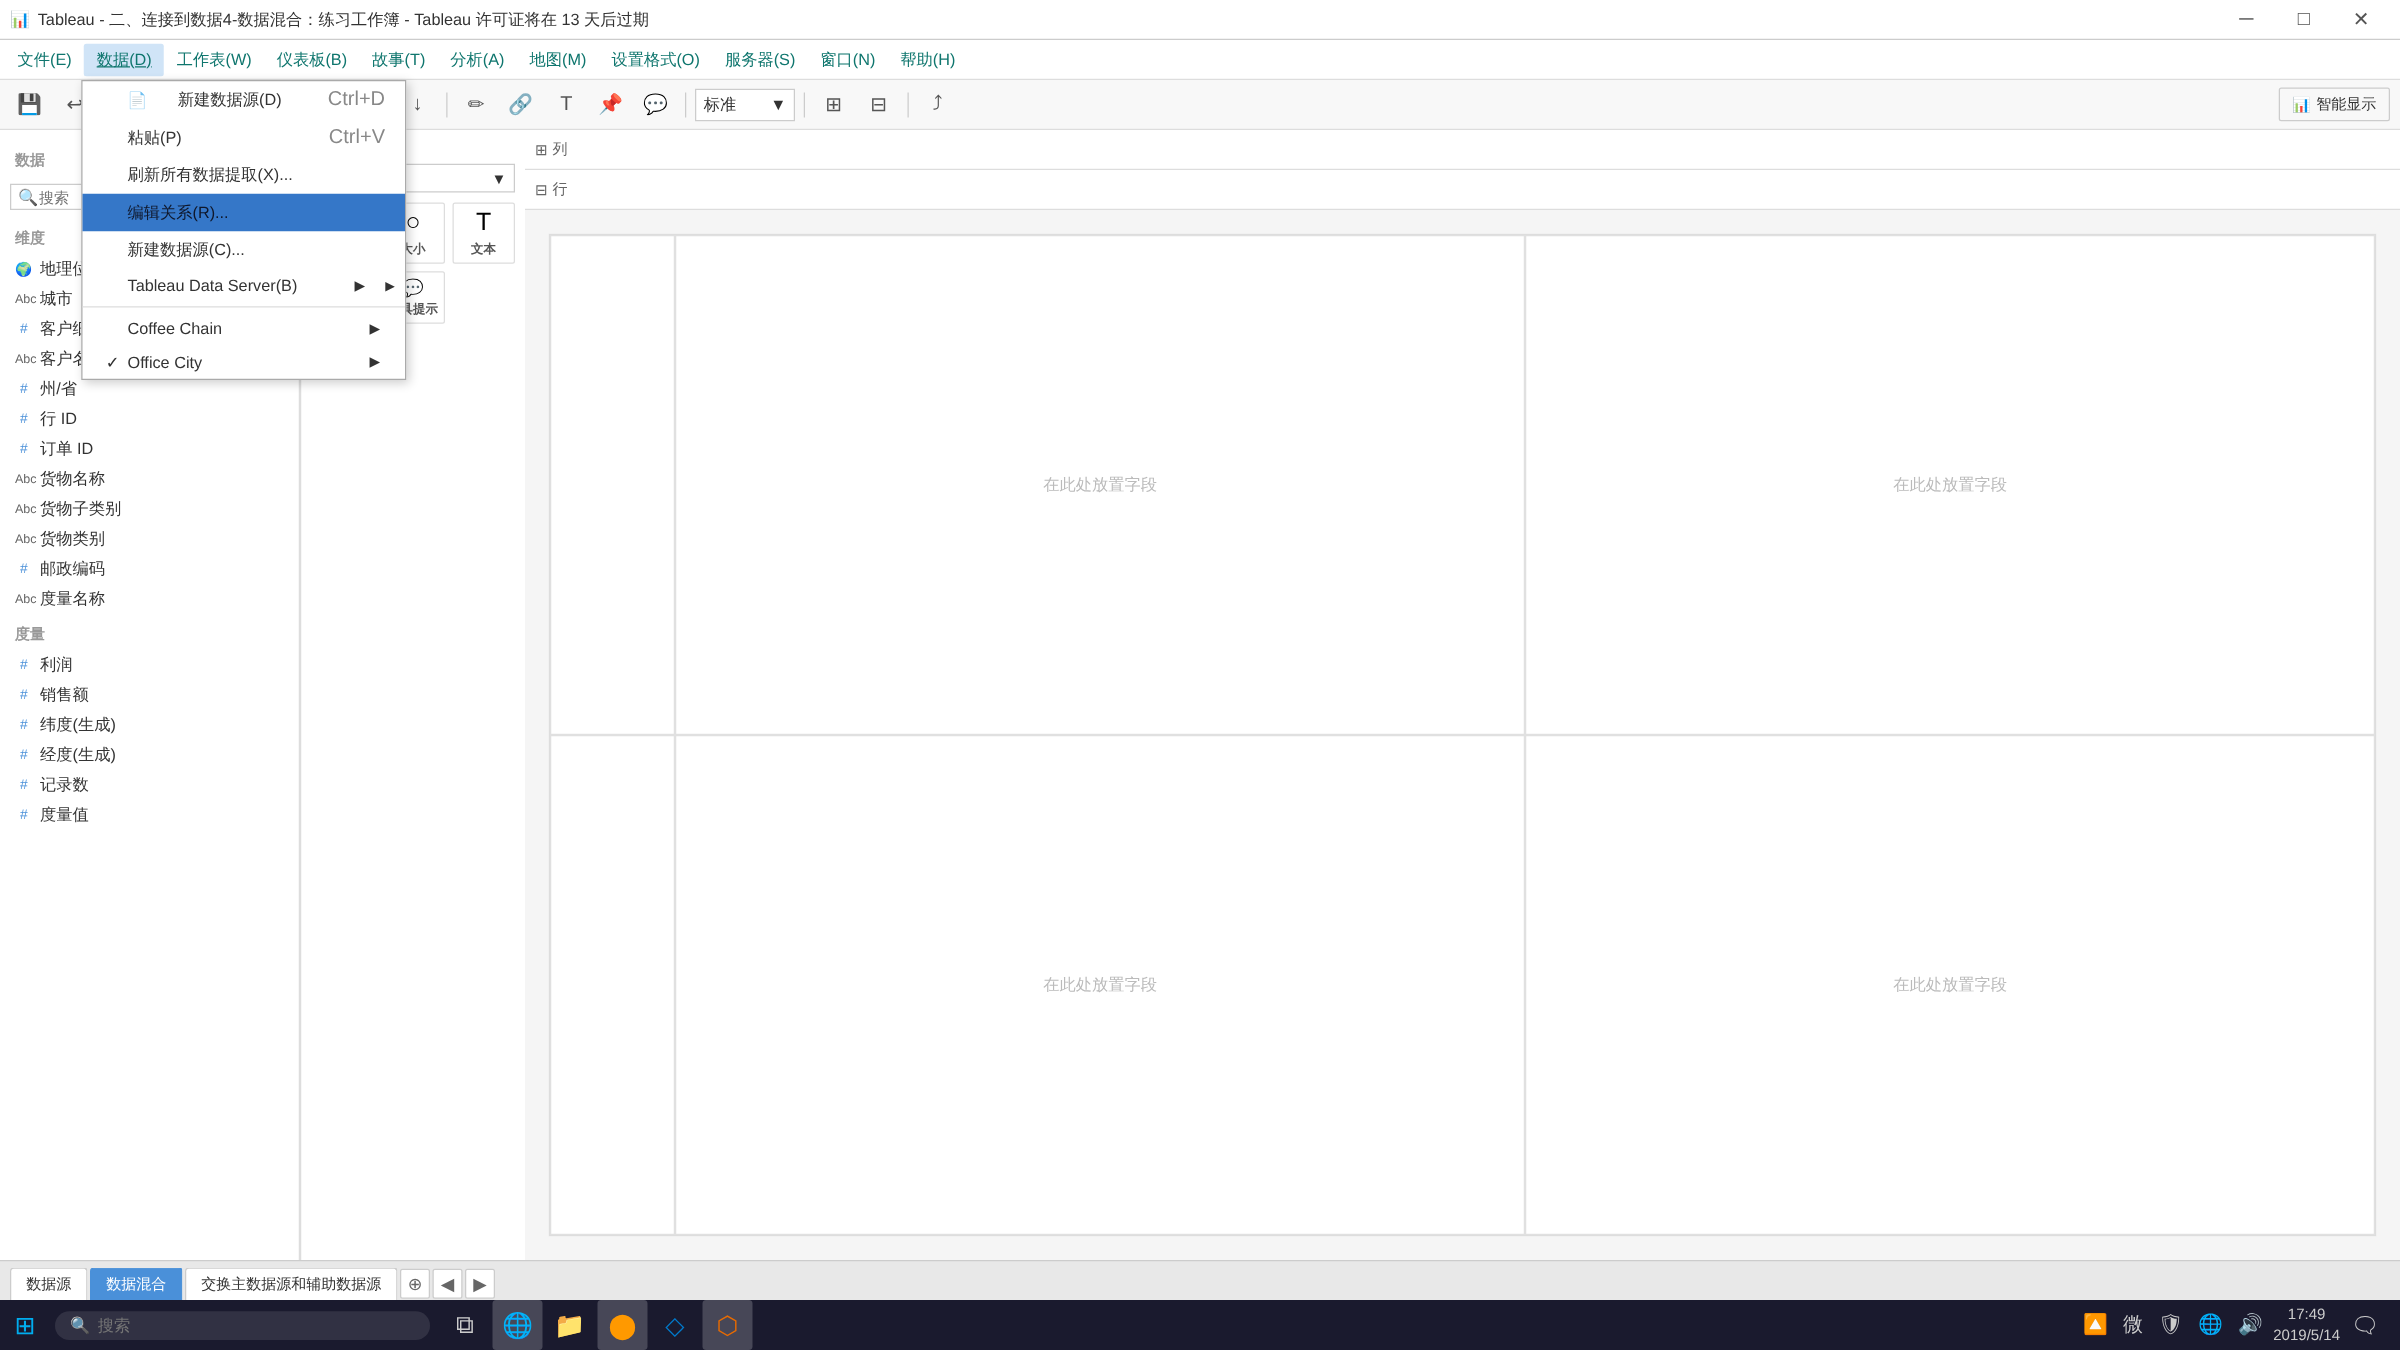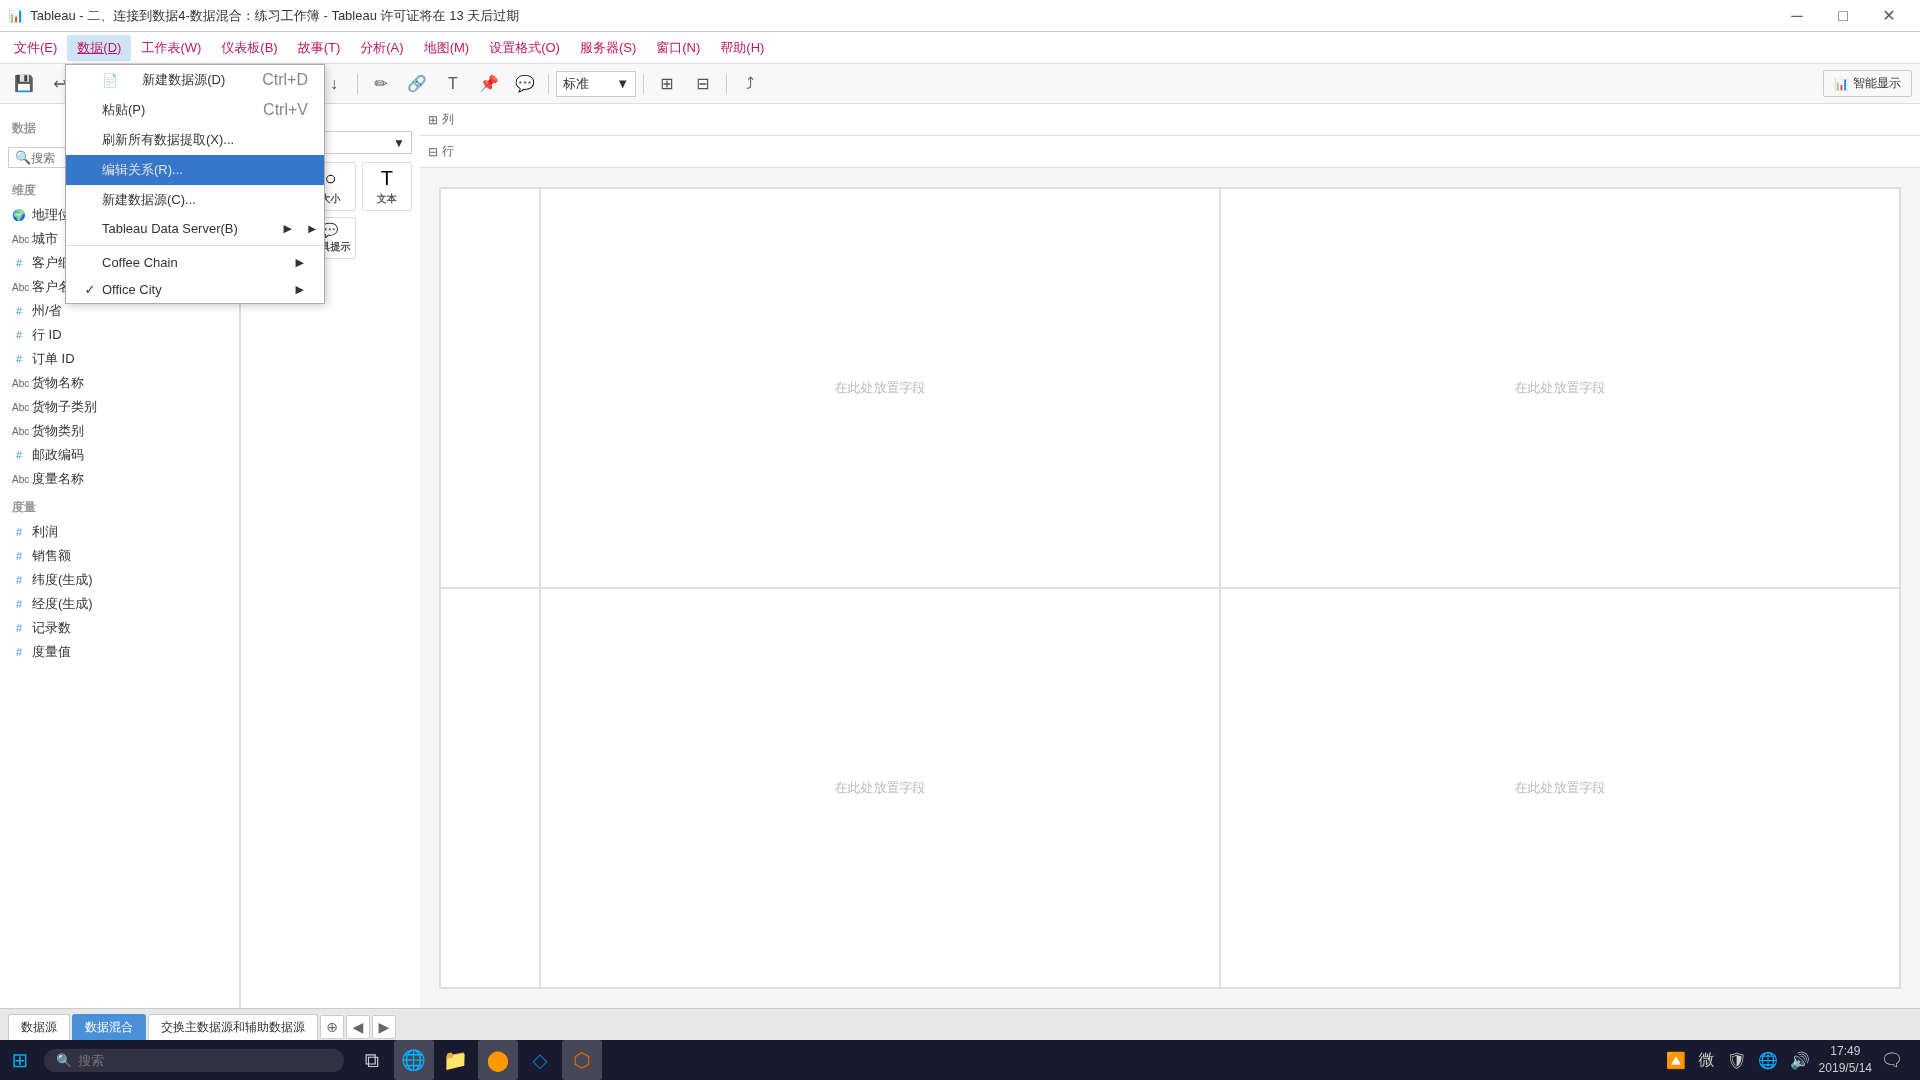--- a/index.html
+++ b/index.html
@@ -14,21 +14,21 @@
     #title-bar .title-text { font-size: 13px; color: #333; display: flex; align-items: center; gap: 6px; }
     #title-bar .window-controls { display: flex; gap: 0; }
     #title-bar .win-btn { width: 46px; height: 32px; border: none; background: transparent; font-size: 16px; cursor: pointer; display: flex; align-items: center; justify-content: center; color: #555; }
 
     
     #menu-bar {
       display: flex; align-items: center; height: 32px;
       background: #fff; border-bottom: 1px solid #ddd; padding: 0 4px;
       position: relative; z-index: 100;
     }
-    .menu-item { padding: 4px 10px; cursor: pointer; white-space: nowrap; color: #be185d; font-size: 13px; border-radius: 2px; }
+    .menu-item { padding: 4px 10px; cursor: pointer; white-space: nowrap; color: #0f766e; font-size: 13px; border-radius: 2px; }
     .menu-item.active { background: #d0e4f7; text-decoration: underline; }
 
     
     #toolbar {
       display: flex; align-items: center; height: 40px;
       background: #f8f8f8; border-bottom: 1px solid #ddd; padding: 0 8px; gap: 4px;
     }
     .tb-btn { width: 32px; height: 28px; border: 1px solid transparent; background: transparent; cursor: pointer; border-radius: 2px; display: flex; align-items: center; justify-content: center; font-size: 16px; color: #555; }
     .tb-separator { width: 1px; height: 20px; background: #ccc; margin: 0 3px; }
     .tb-dropdown { display: flex; align-items: center; border: 1px solid #ccc; background: #fff; height: 26px; padding: 0 6px; cursor: pointer; font-size: 13px; color: #333; min-width: 80px; justify-content: space-between; gap: 8px; }
@@ -77,21 +77,21 @@
       position: fixed;
       top: 64px;
       left: 65px;
       background: #fff;
       border: 1px solid #aaa;
       box-shadow: 2px 2px 8px rgba(0,0,0,0.2);
       z-index: 999;
       min-width: 260px;
     }
     .dm-item { display: flex; align-items: center; padding: 6px 16px; cursor: pointer; color: #333; font-size: 13px; white-space: nowrap; position: relative; }
-    .dm-item.highlighted { background: #3577c8; color: #e5e5e5; }
+    .dm-item.highlighted { background: #3577c8; color: #0f172a; }
     .dm-separator { height: 1px; background: #ddd; margin: 3px 0; }
     .dm-shortcut { margin-left: auto; color: #888; font-size: 16px; padding-left: 20px; }
     .dm-arrow { margin-left: auto; font-size: 11px; }
     .dm-check { width: 16px; text-align: center; margin-right: 4px; font-size: 13px; }
 
     
     .dm-item.has-submenu::after { content: '▶'; position: absolute; right: 8px; font-size: 10px; }
 
     
     #taskbar { display: flex; align-items: center; height: 40px; background: #1a1a2e; position: fixed; bottom: 0; left: 0; width: 1920px; z-index: 500; }

